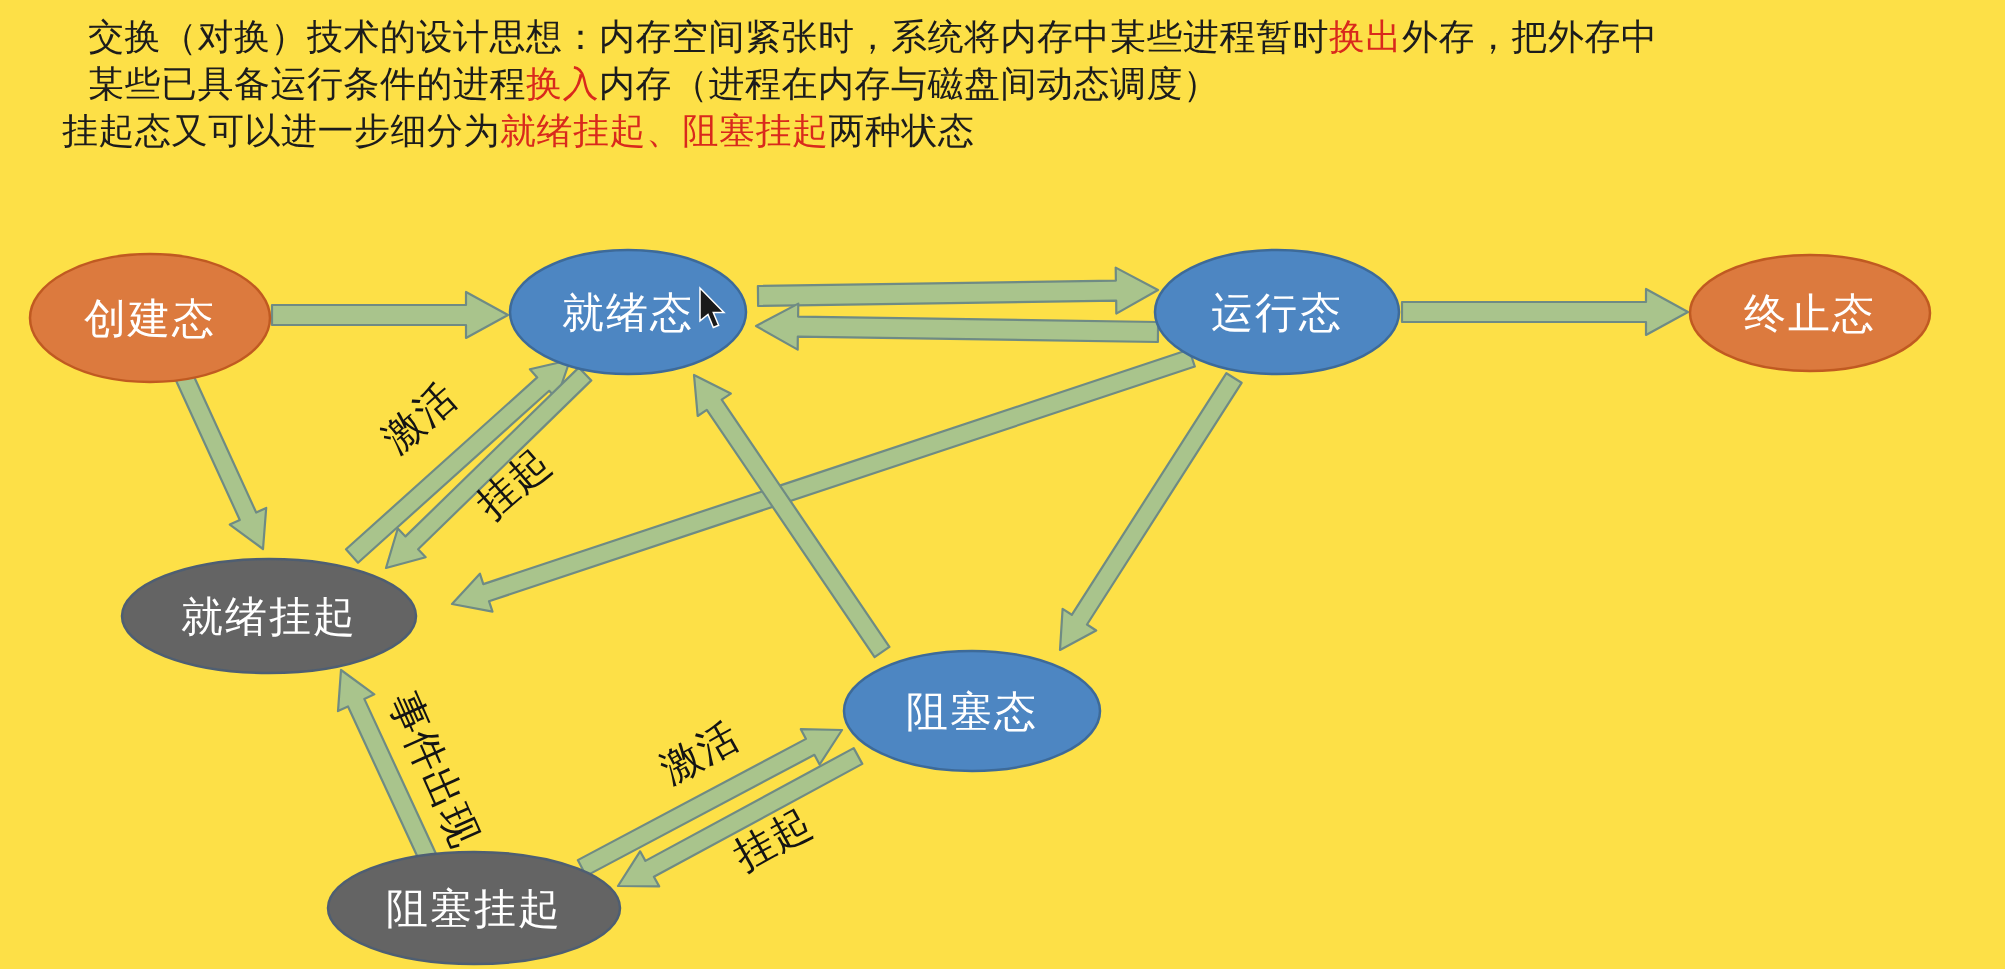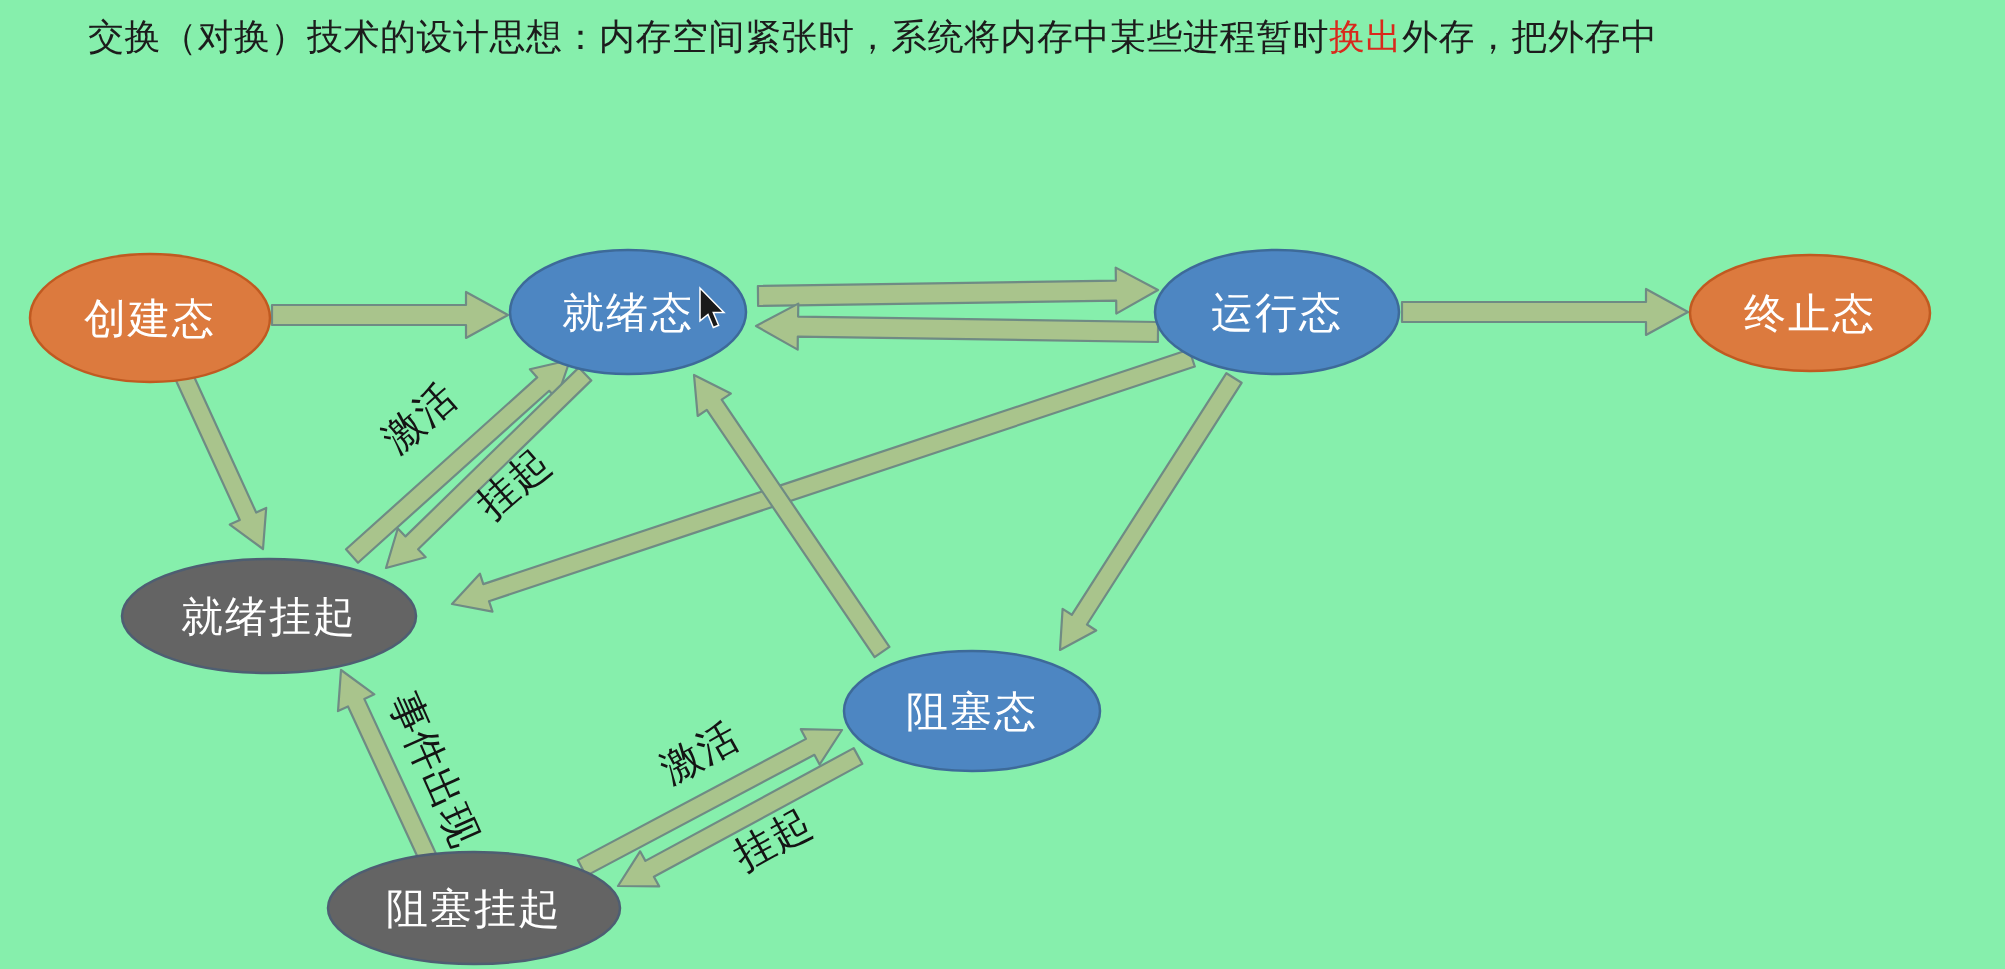--- a/index.html
+++ b/index.html
@@ -1,37 +1,39 @@
 <!DOCTYPE html>
 <html><head>
 <meta charset="utf-8">
 <style>
   html,body{margin:0;padding:0;background:#ffffff;}
   .slide{
-    position:relative;width:2005px;height:969px;background:#86efac;overflow:hidden;
+    position:relative;width:2005px;height:969px;background:#fde047;overflow:hidden;
     font-family:"Liberation Serif","DejaVu Serif",serif;
   }
   .textblock{
     position:absolute;left:62px;top:14px;width:1900px;
     font-size:36px;line-height:47px;color:#1c1c1c;letter-spacing:0.5px;
   }
   .line{white-space:nowrap;}
   .line.indent{padding-left:26px;}
   .line.gap{margin-top:10px;}
   .seg.red{color:#d9291c;}
   .diagram-svg{position:absolute;left:0;top:0;}
   text.node-label{fill:#ffffff;font-size:42px;letter-spacing:2px;}
   text.arrow-label{fill:#141414;font-size:40px;letter-spacing:1px;}
 </style>
 </head>
 <body>
 
 <div class="slide">
   <div class="textblock">
       <div class="line indent"><span class="seg">交换（对换）技术的设计思想：内存空间紧张时，系统将内存中某些进程暂时</span><span class="seg red">换出</span><span class="seg">外存，把外存中</span></div>
+      <div class="line indent"><span class="seg">某些已具备运行条件的进程</span><span class="seg red">换入</span><span class="seg">内存（进程在内存与磁盘间动态调度）</span></div>
+      <div class="line"><span class="seg">挂起态又可以进一步细分为</span><span class="seg red">就绪挂起、阻塞挂起</span><span class="seg">两种状态</span></div>
     </div>
   <svg class="diagram-svg" width="2005" height="969" viewBox="0 0 2005 969">
       <polygon points="272,325 466,325 466,338 508,315 466,292 466,305 272,305" fill="#a9c48c" stroke="#6f8b84" stroke-width="2.2" stroke-linejoin="round"></polygon>
       <polygon points="758.1,306 1116.2,300.6 1116.3,313.6 1158,290 1115.7,267.6 1115.9,280.6 757.9,286" fill="#a9c48c" stroke="#6f8b84" stroke-width="2.2" stroke-linejoin="round"></polygon>
       <polygon points="1158.1,322 798.1,316.6 798.3,303.6 756,326 797.7,349.6 797.8,336.6 1157.9,342" fill="#a9c48c" stroke="#6f8b84" stroke-width="2.2" stroke-linejoin="round"></polygon>
       <polygon points="1402,322 1646,322 1646,335 1688,312 1646,289 1646,302 1402,302" fill="#a9c48c" stroke="#6f8b84" stroke-width="2.2" stroke-linejoin="round"></polygon>
       <polygon points="173.8,375.7 239.8,520 229.8,524.6 263,549 266.2,507.9 256.2,512.5 190.2,368.3" fill="#a9c48c" stroke="#6f8b84" stroke-width="2.2" stroke-linejoin="round"></polygon>
       <polygon points="358,562.7 549.2,390.8 556.6,398.9 570,360 529.9,369.2 537.2,377.4 346,549.3" fill="#a9c48c" stroke="#6f8b84" stroke-width="2.2" stroke-linejoin="round"></polygon>
       <polygon points="578.7,367.6 405.5,536.4 397.8,528.5 386,568 425.7,557.2 418.1,549.3 591.3,380.4" fill="#a9c48c" stroke="#6f8b84" stroke-width="2.2" stroke-linejoin="round"></polygon>
       <polygon points="1189.2,349.5 483.3,584.1 479.9,573.7 452,604 492.5,611.6 489,601.2 1194.8,366.5" fill="#a9c48c" stroke="#6f8b84" stroke-width="2.2" stroke-linejoin="round"></polygon>

